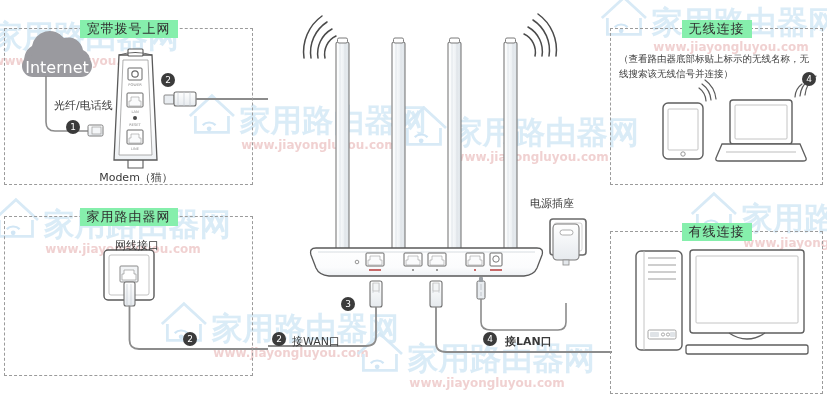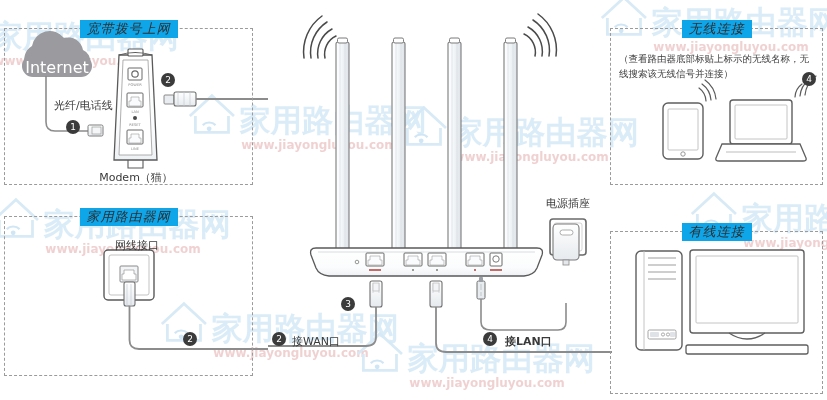--- a/index.html
+++ b/index.html
@@ -3,23 +3,23 @@
 <meta charset="utf-8">
 <style>
   html,body{margin:0;padding:0;background:#ffffff;}
   body{width:827px;height:400px;position:relative;overflow:hidden;
        font-family:"DejaVu Sans","Liberation Sans",sans-serif;color:#3a3a3a;}
 
   .root{position:absolute;left:0;top:0;width:827px;height:400px;}
 
   
   .panel{position:absolute;border:1px dashed #9b9b9b;box-sizing:border-box;}
-  .panel-title{position:absolute;background:#0ea5e9;padding:0 7px;
+  .panel-title{position:absolute;background:#86efac;padding:0 7px;
                font-size:13px;color:#2f2f2f;white-space:nowrap;
-               transform:translate(-50%,-50%);letter-spacing:1px;font-style:italic;}
+               transform:translate(-50%,-50%);letter-spacing:1px;}
 
   .panel-note{position:absolute;font-size:9.5px;line-height:15px;color:#3c3c3c;
               width:198px;letter-spacing:0px;}
 
   
   .lbl{position:absolute;font-size:11px;color:#3a3a3a;white-space:nowrap;}
   .lbl-c{transform:translateX(-50%);}
 
   
   .badge{position:absolute;width:14px;height:14px;border-radius:50%;
@@ -333,21 +333,21 @@
   </div>
 
   <div class="lbl lbl-c" style="left:57px;top:58px;font-size:16px;color:#ffffff;">Internet</div>
 
   <div class="lbl" style="left:54px;top:98px;">光纤/电话线</div>
 
   <div class="lbl lbl-c" style="left:136px;top:170px;">Modem（猫）</div>
 
   <div class="lbl lbl-c" style="left:129px;top:238px;padding-left:16px;">网线接口</div>
 
-  <div class="lbl lbl-c" style="left:568px;top:196px;">电源插座</div>
+  <div class="lbl lbl-c" style="left:552px;top:196px;">电源插座</div>
 
   <div class="lbl" style="left:292px;top:334px;">接WAN口</div>
 
   <div class="lbl" style="left:505px;top:334px;font-weight:bold;">接LAN口</div>
 
   <div class="badge" style="left:66px;top:120px;">1</div>
 
   <div class="badge" style="left:161px;top:73px;">2</div>
 
   <div class="badge" style="left:183px;top:332px;">2</div>

